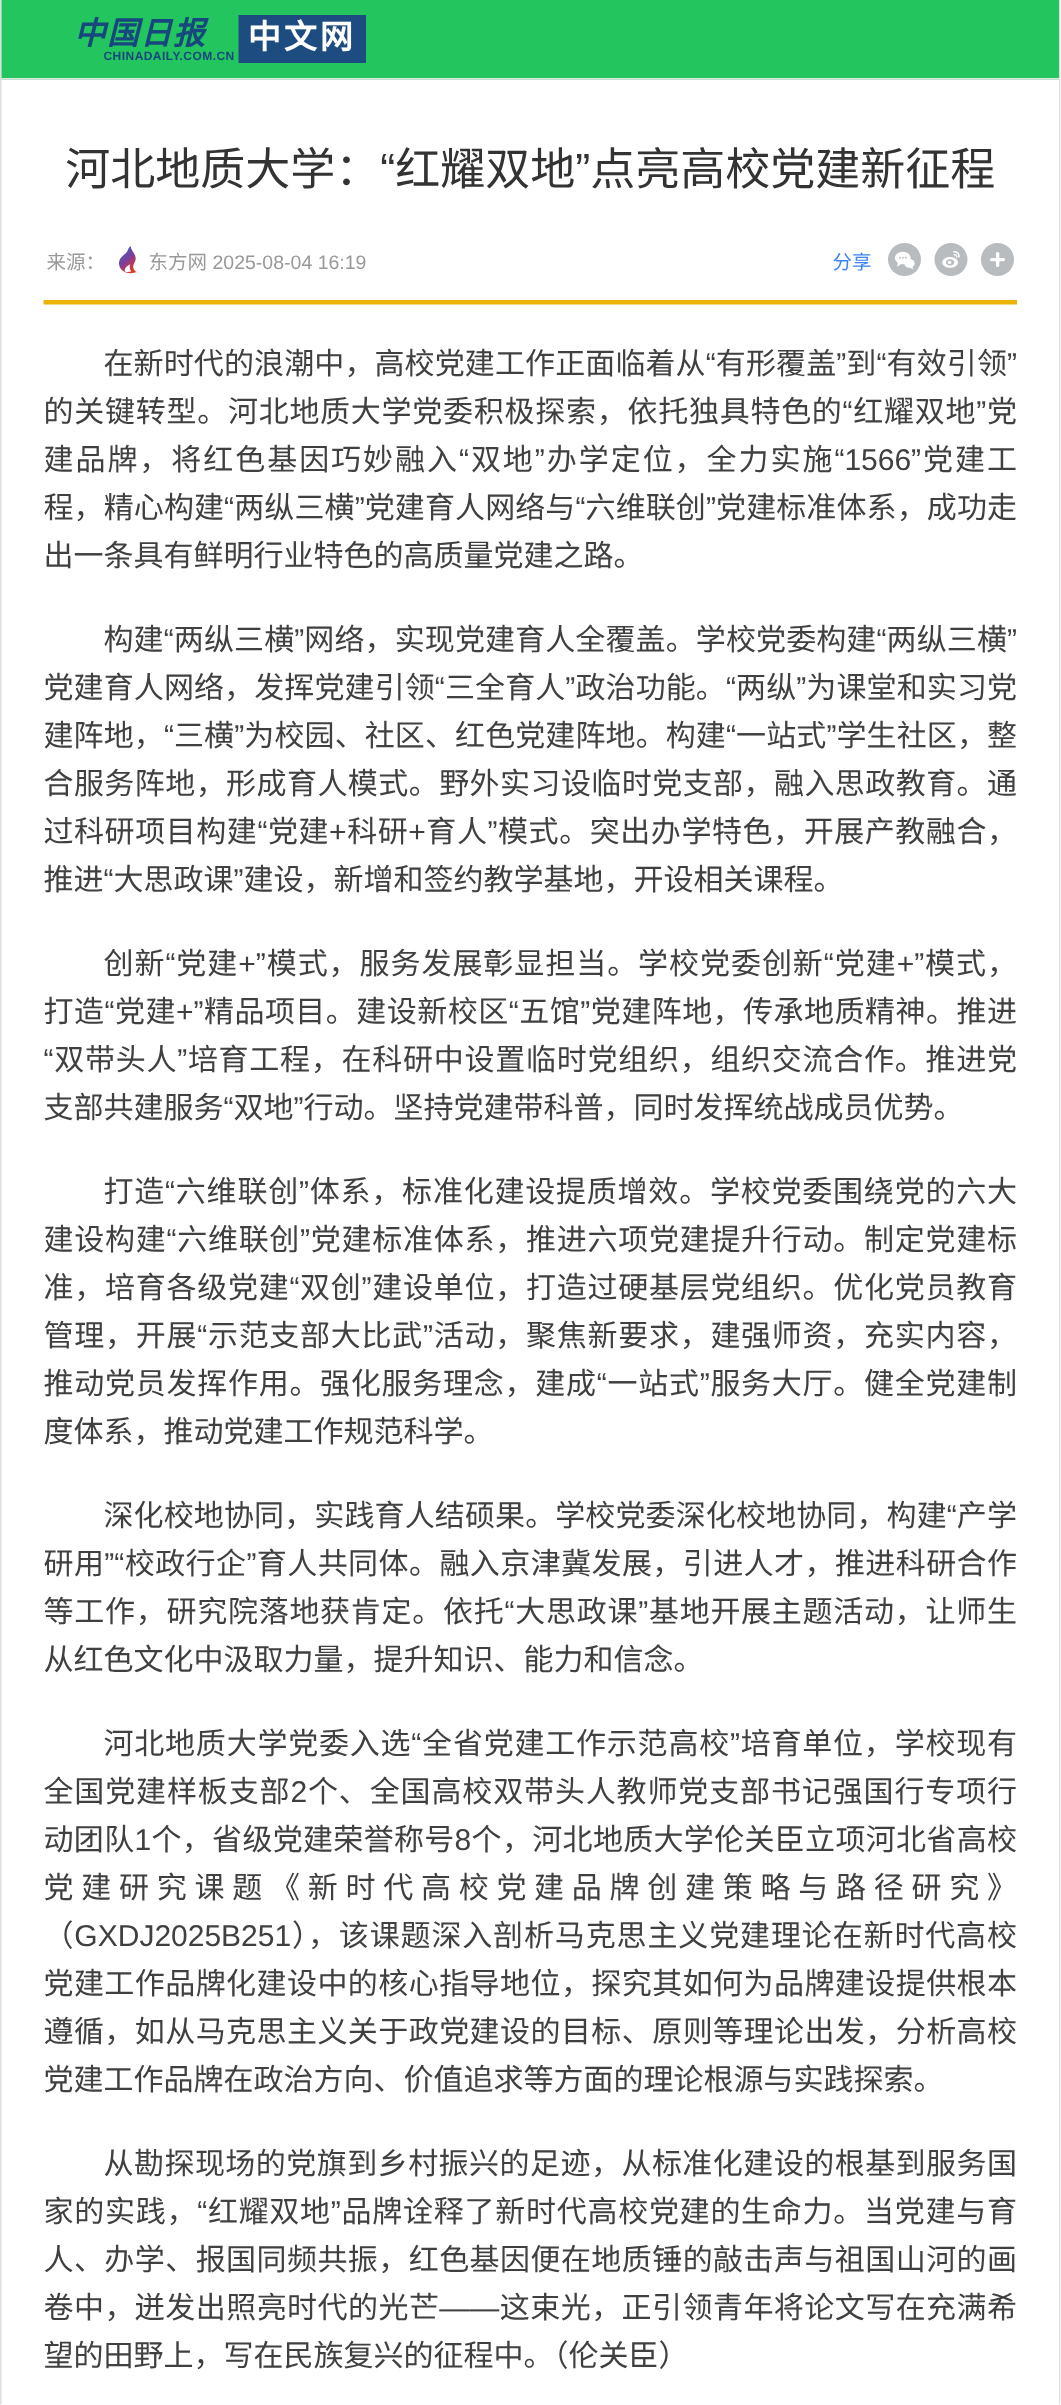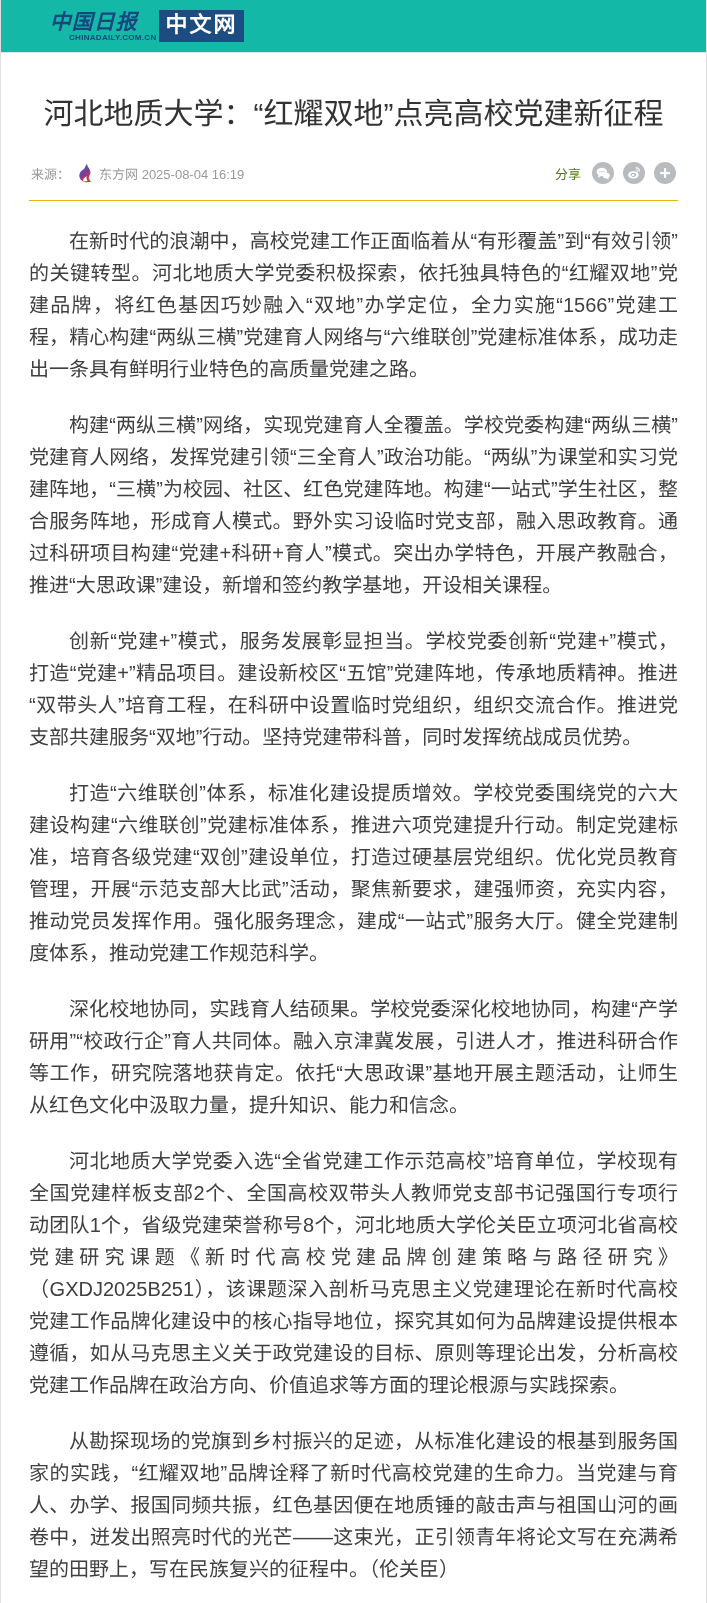--- a/index.html
+++ b/index.html
@@ -11,21 +11,21 @@
   }
   .page {
     width: 707px; height: 1603px;
     border-left: 1px solid #dfdfdf;
     border-right: 1px solid #dfdfdf;
     background: #fff;
   }
   
   .site-header {
     height: 53px;
-    background: #14b8a6;
+    background: #22c55e;
     border-bottom: 1px solid #e4e4e4;
     display: flex; align-items: center;
     padding-left: 30px;
   }
   .logo { display: flex; align-items: center; cursor: pointer; }
   .logo-stack { display: flex; flex-direction: column; align-items: center; margin-right: 3px; }
   .logo-cn {
     font-family: "DejaVu Serif", serif;
     font-weight: bold; font-style: italic;
     font-size: 21px; line-height: 22px;
@@ -53,26 +53,26 @@
   .article-title {
     font-size: 30px; font-weight: 400;
     color: #333; text-align: center;
     line-height: 45px;
     margin: 18px 8px 20px;
   }
   .meta-row {
     display: flex; align-items: center;
     font-size: 13px; color: #999;
     padding: 6px 2px 16px;
-    border-bottom: 1px solid #eab308;
+    border-bottom: 3px solid #eab308;
   }
   .meta-left { display: flex; align-items: center; flex: 1; gap: 7px; }
   .source-time { color: #999; }
   .share { display: flex; align-items: center; gap: 9px; }
-  .share-label { color: #4d7c0f; margin-right: 2px; }
+  .share-label { color: #3b82f6; margin-right: 2px; }
   .share-btn {
     width: 22px; height: 22px; border-radius: 50%;
     background: #b9bcbf; border: none;
     display: flex; align-items: center; justify-content: center;
     color: #fff; cursor: pointer; padding: 0;
   }
   .share-btn svg { display: block; }
   .article-body p {
     font-size: 20px; line-height: 32px;
     color: #404040;

